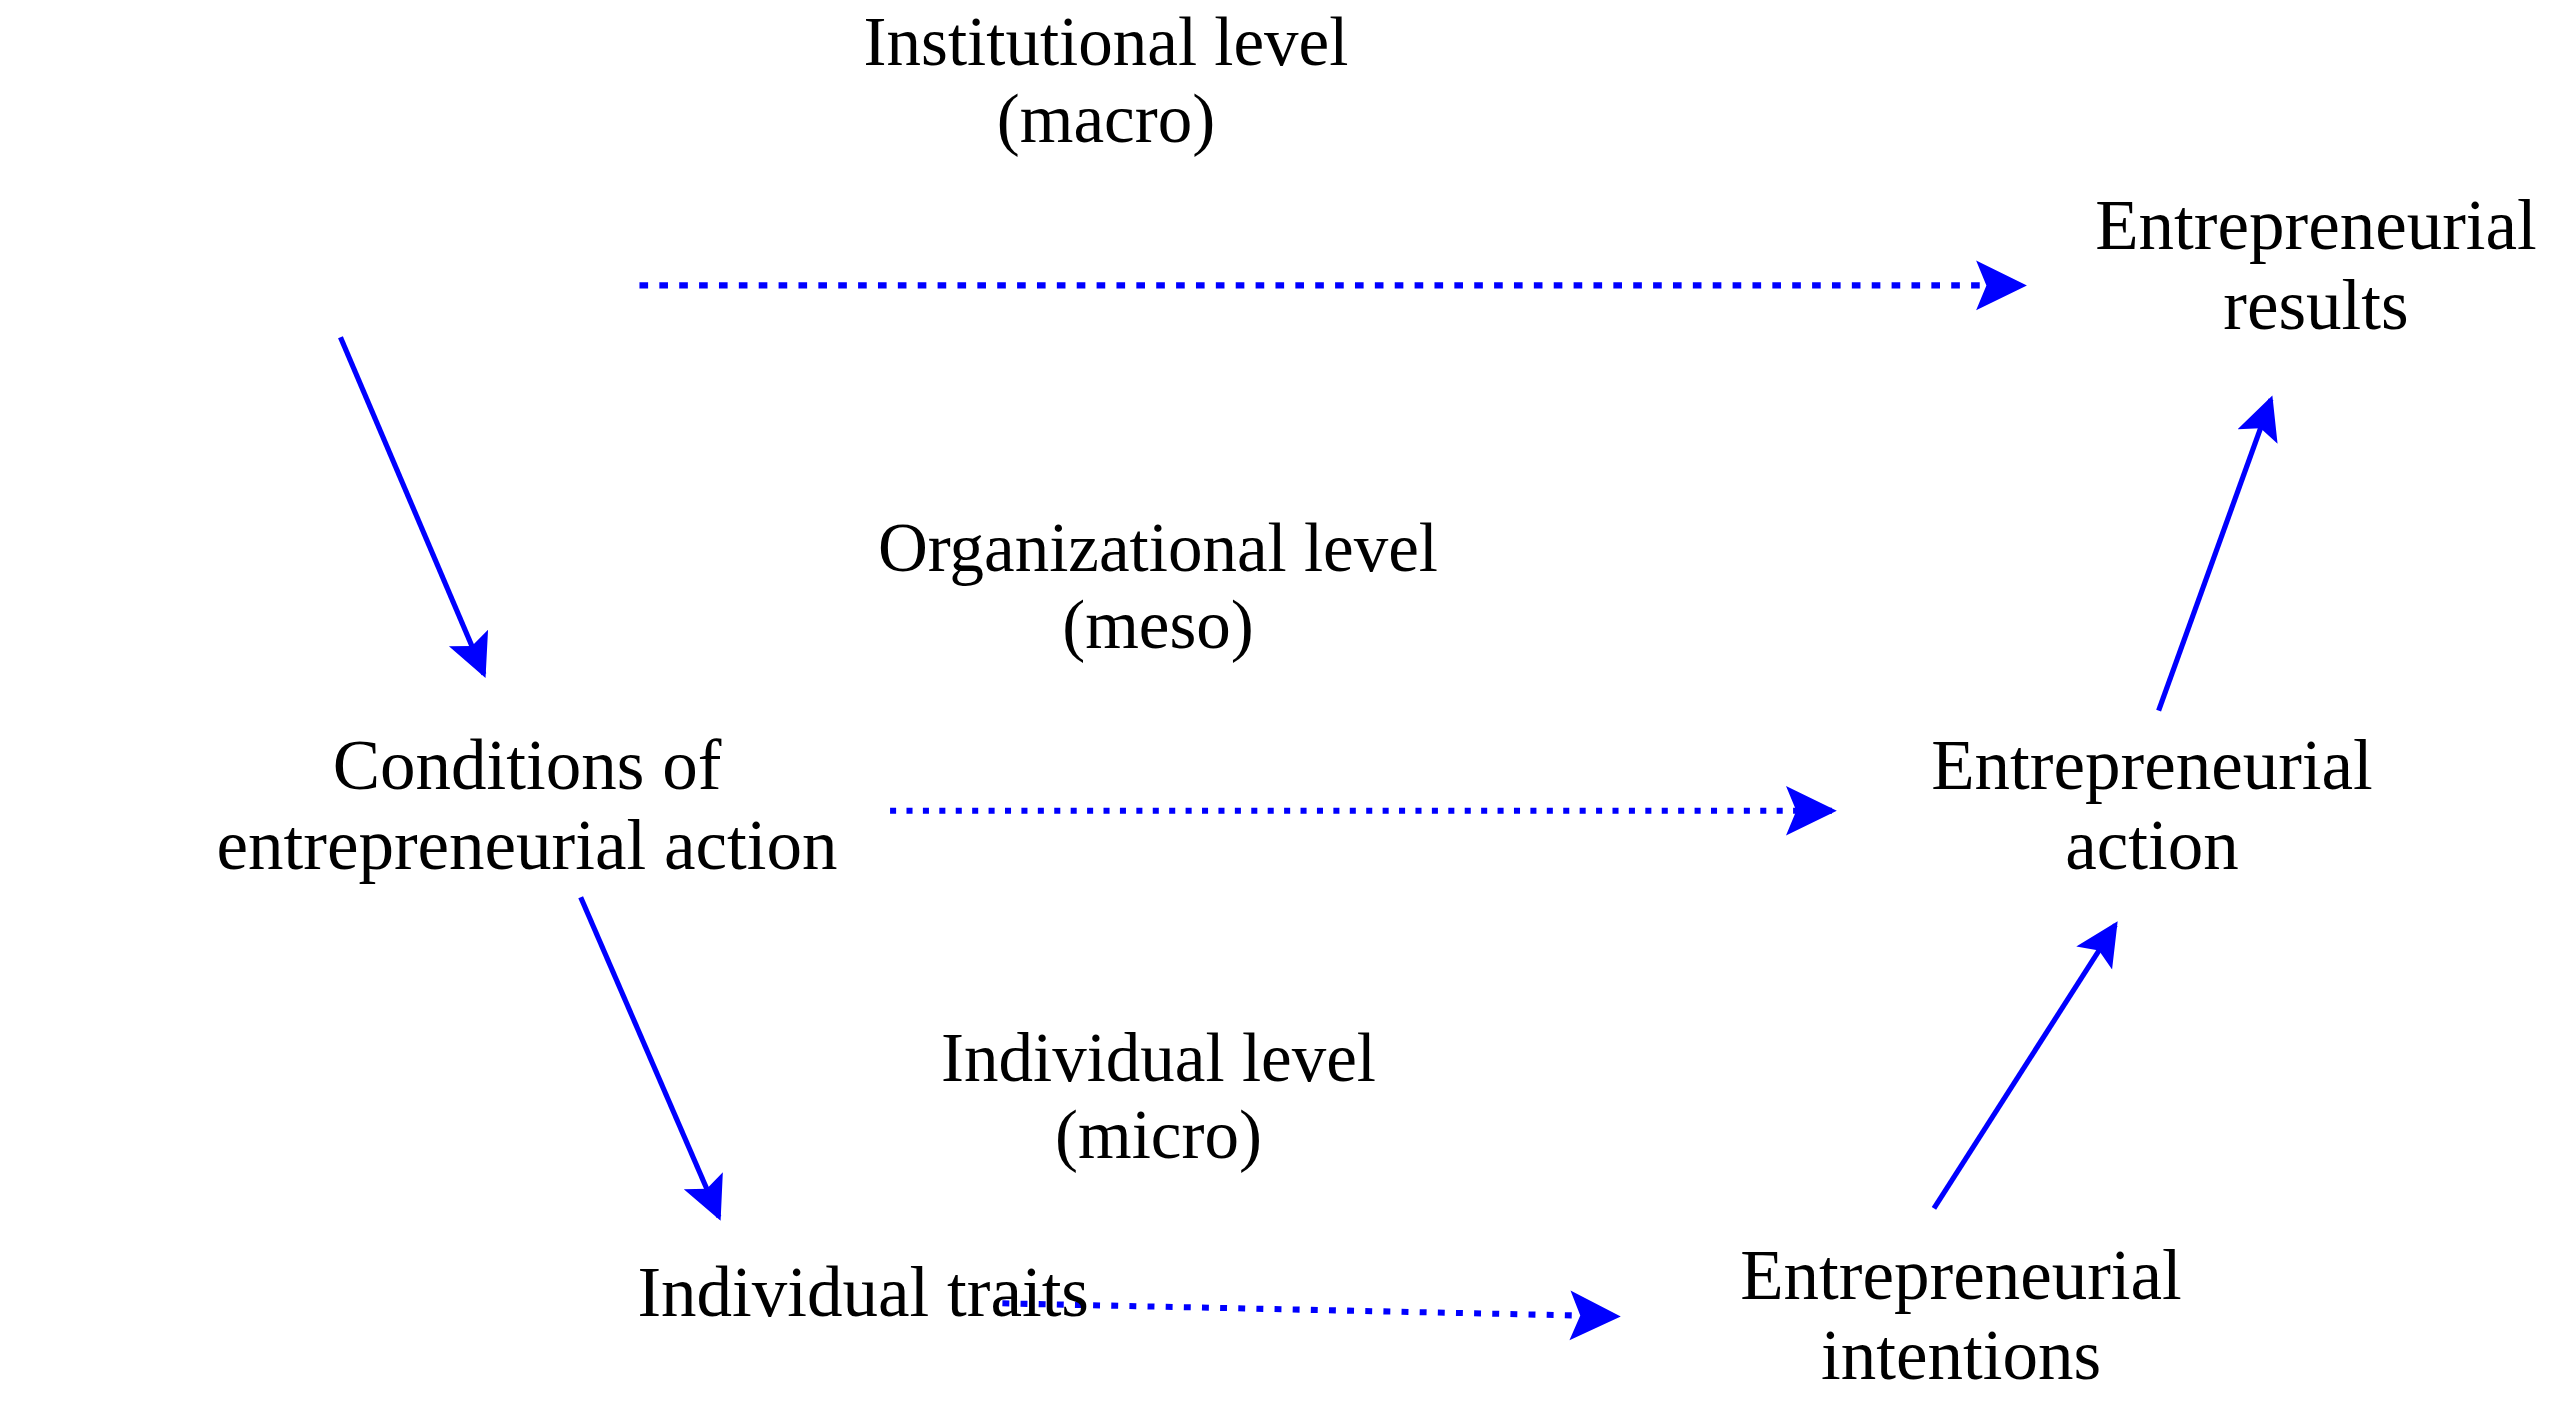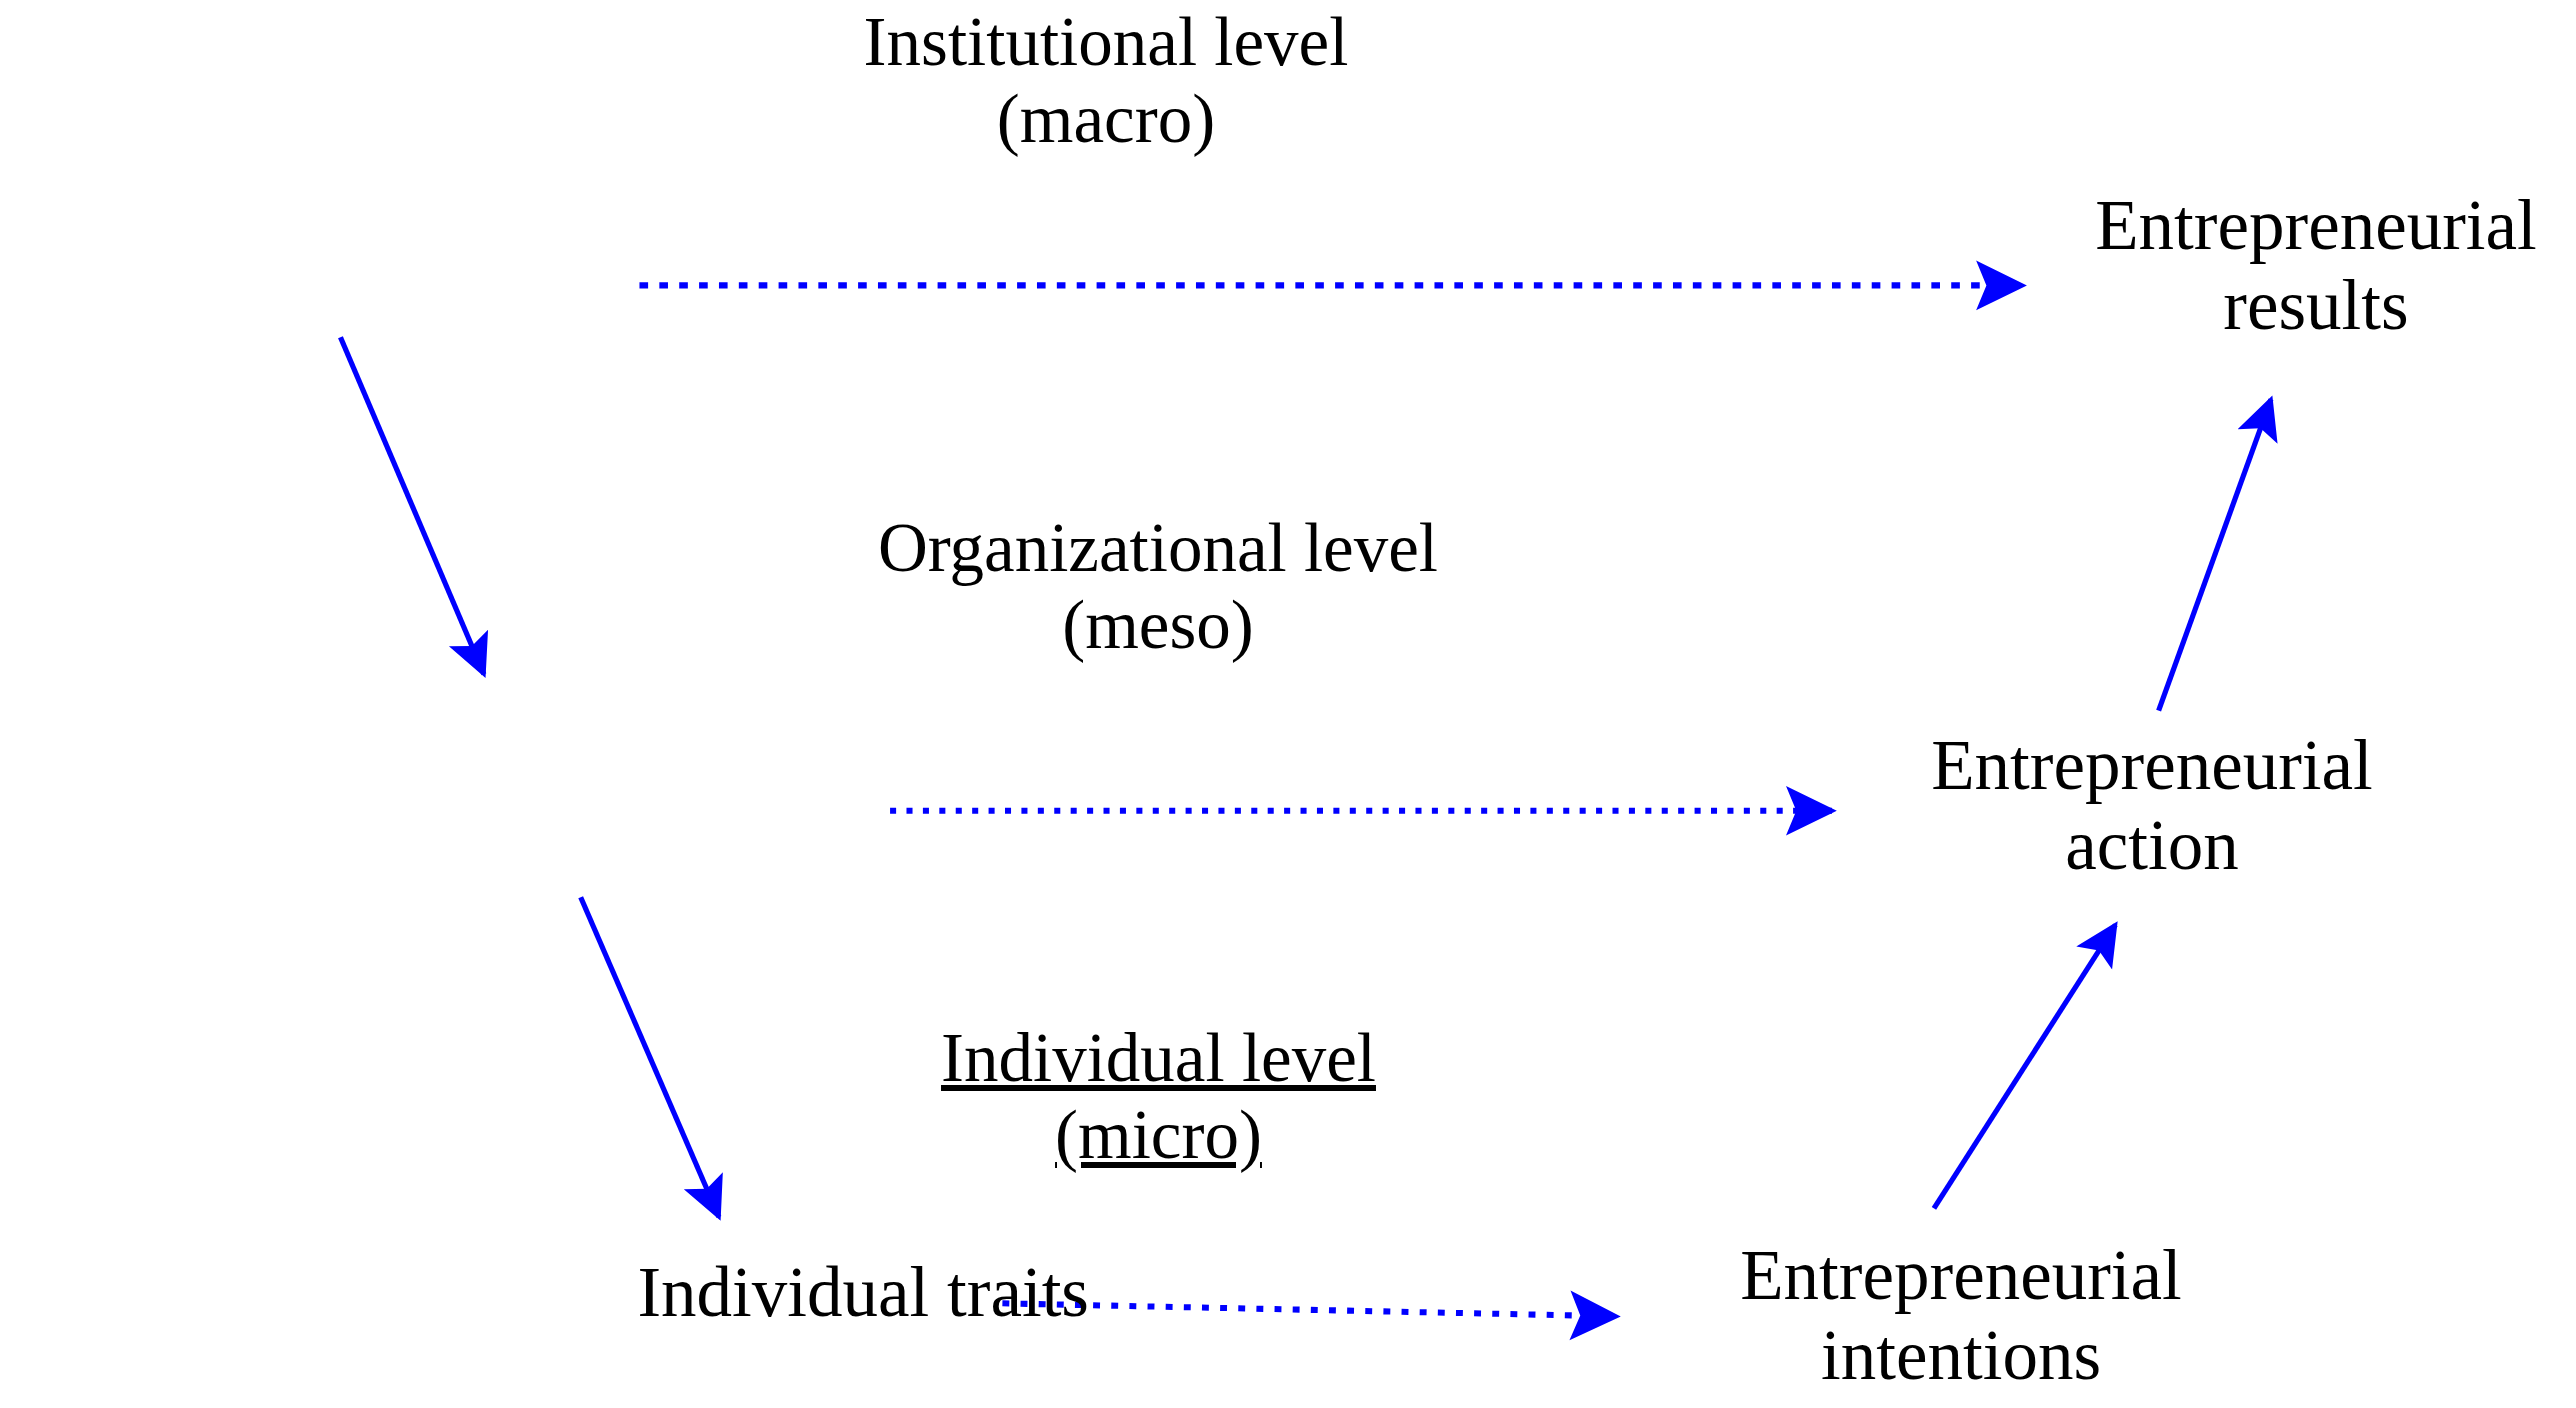--- a/index.html
+++ b/index.html
@@ -34,21 +34,21 @@
   }
   .node {
     font-size: 71px;
   }
   .level-label {
     font-size: 69px;
   }
   
   #label-macro { left: 743px;  top: 3.5px;    width: 726px; }
   #label-meso  { left: 795px;  top: 510px;  width: 726px; }
-  #label-micro { left: 830px;  top: 1020px; width: 657px; text-decoration: underline; }
+  #label-micro { left: 830px;  top: 1020px; width: 657px; }
   
   #node-institutional-matrix {
     left: 0px;   top: 232px;  width: 657px; text-align: left; padding-left: 7px;
   }
   #node-entrepreneurial-results {
     left: 2057px; top: 186px;  width: 518px;
   }
   #node-conditions {
     left: 121px;  top: 726px;  width: 812px;
   }
@@ -109,20 +109,22 @@
   <div class="level-label" id="label-meso">Organizational level
 (meso)</div>
 
   <div class="level-label" id="label-micro">Individual level
 (micro)</div>
 
 
   <div class="node" id="node-entrepreneurial-results">Entrepreneurial
 results</div>
 
+  <div class="node" id="node-conditions">Conditions of
+entrepreneurial action</div>
 
   <div class="node" id="node-entrepreneurial-action">Entrepreneurial
 action</div>
 
   <div class="node" id="node-individual-traits">Individual traits</div>
 
   <div class="node" id="node-entrepreneurial-intentions">Entrepreneurial
 intentions</div>
 
 </div>

